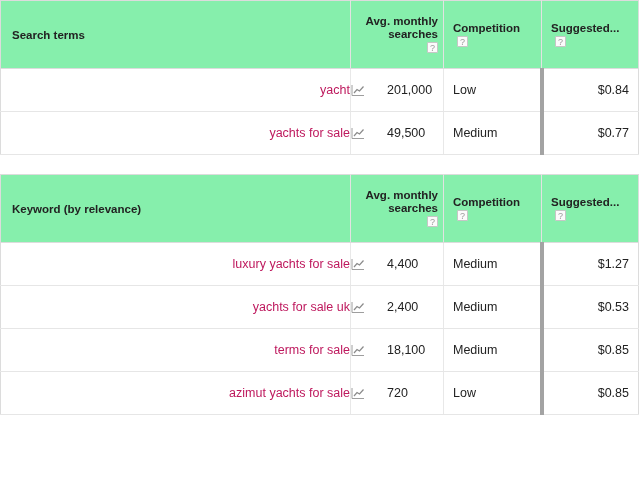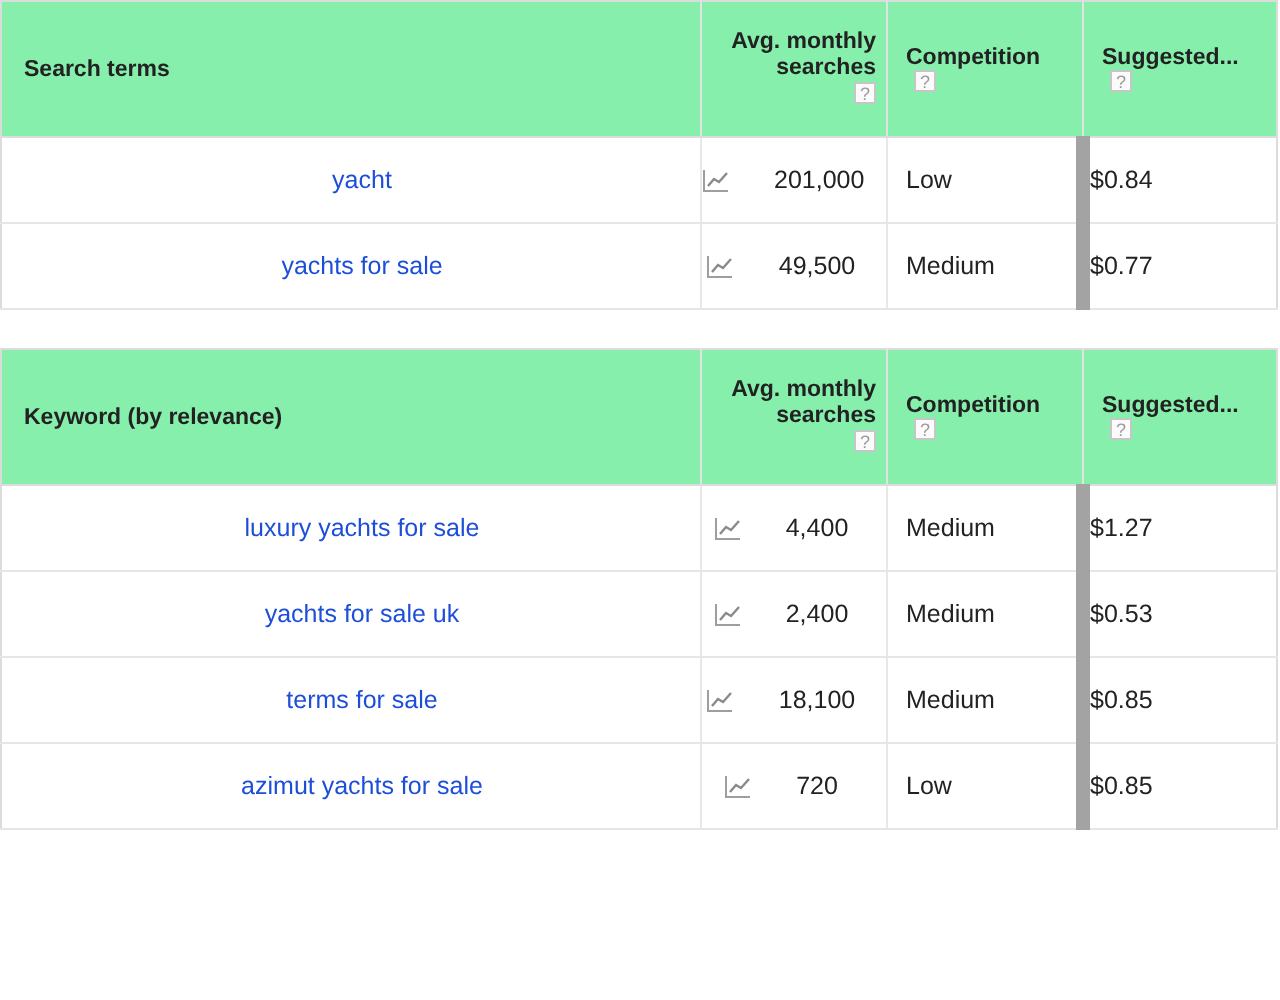--- a/index.html
+++ b/index.html
@@ -100,39 +100,39 @@
     height: 43px;
     padding: 0;
     vertical-align: middle;
     box-sizing: border-box;
     background: #ffffff;
   }
   .kw-table tbody tr:last-child td {
     border-bottom: 1px solid #e6e6e6;
   }
   .kw-table td.c-term {
-    text-align: center;
+    text-align: right;
     padding-left: 11px;
-    color: #1d4ed8;
+    color: #be185d;
   }
   .kw-table td.c-vol {
-    text-align: center;
+    text-align: left;
     padding-right: 13px;
     border-left: 1px solid #e8e8e8;
     white-space: nowrap;
   }
   .kw-table td.c-comp {
     text-align: left;
     padding-left: 9px;
     border-left: 1px solid #e8e8e8;
   }
   .kw-table td.c-bid {
-    text-align: left;
+    text-align: right;
     padding-right: 9px;
-    border-left: 7px solid #a3a3a3;
+    border-left: 4px solid #a3a3a3;
   }
 
   .trend-icon {
     display: inline-block;
     width: 14px;
     height: 13px;
     vertical-align: middle;
     margin-right: 22px;
     cursor: pointer;
   }

